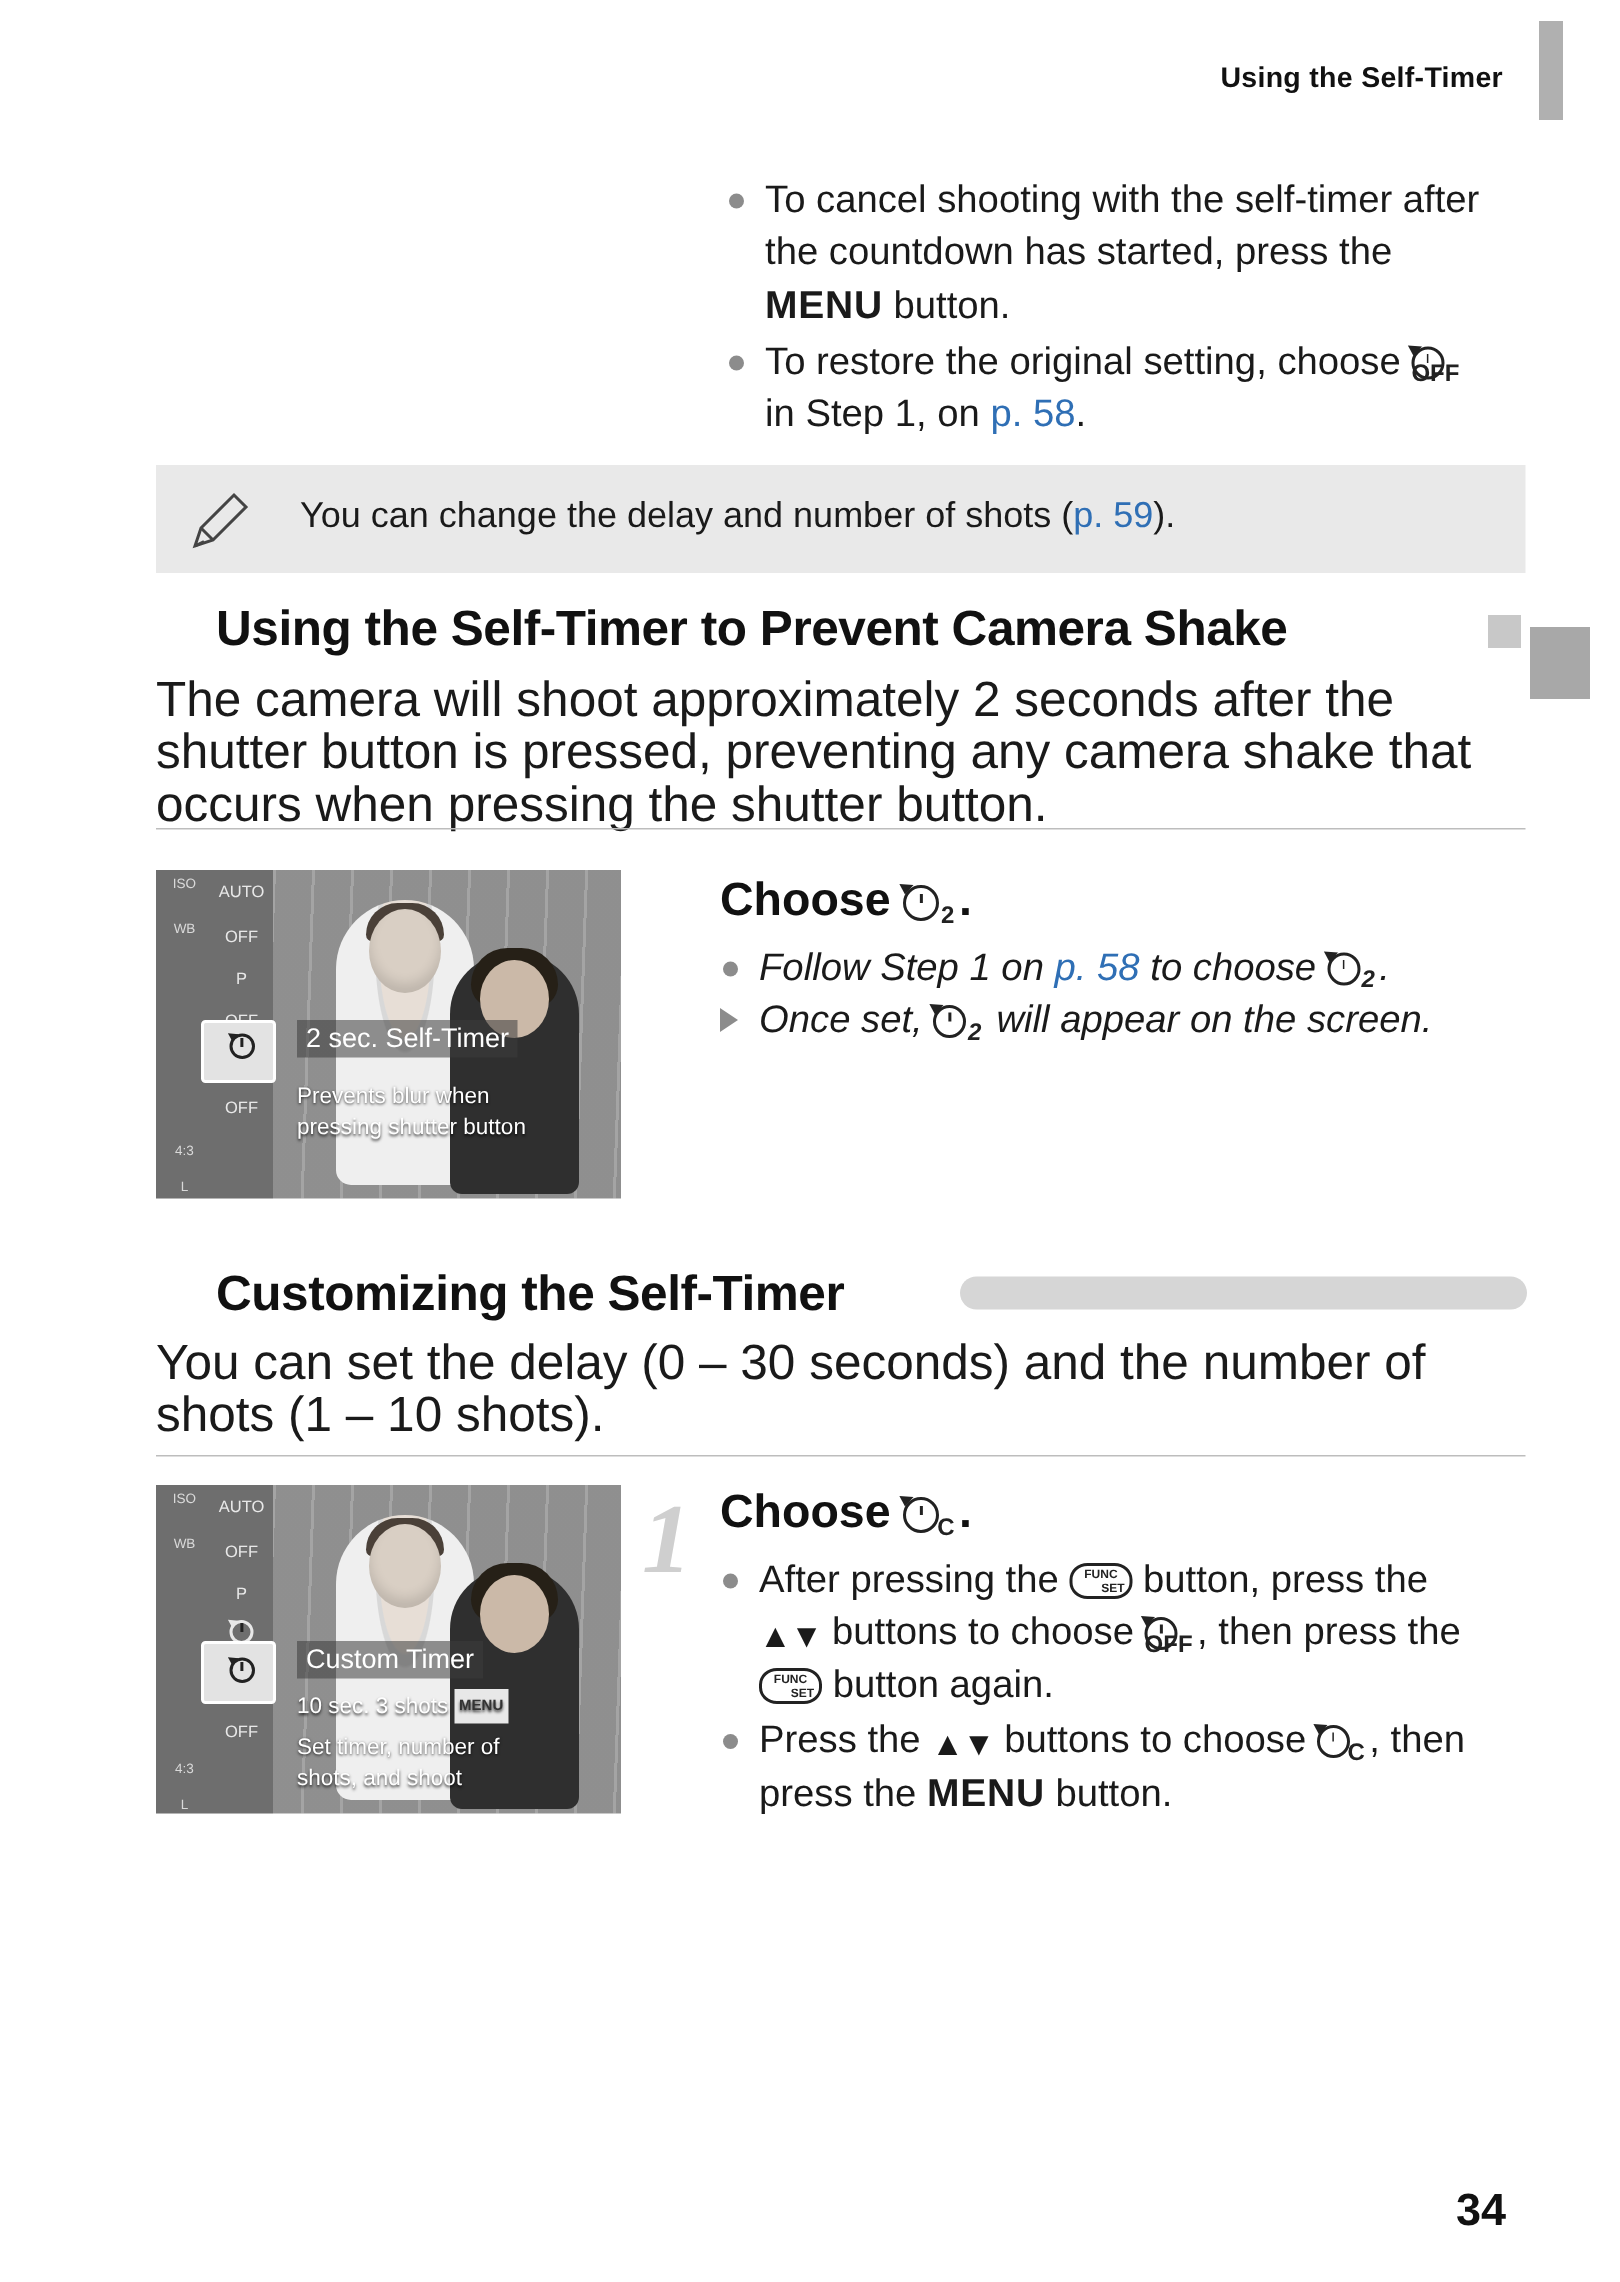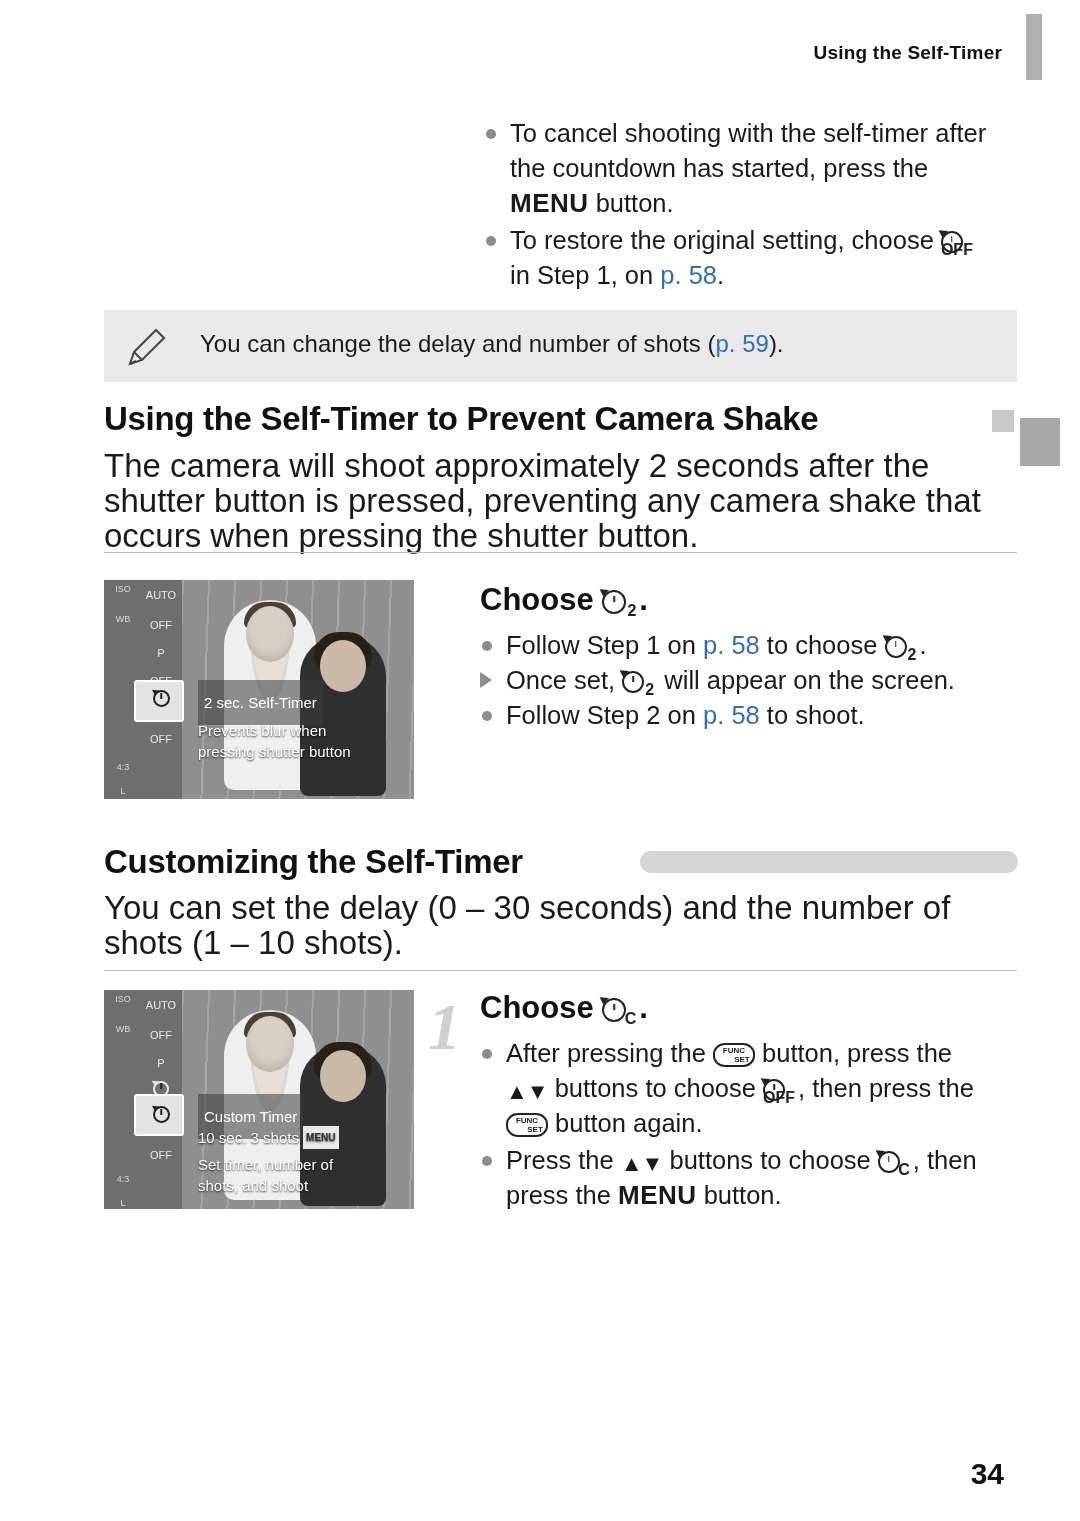--- a/index.html
+++ b/index.html
@@ -185,20 +185,21 @@
     height: 42px;
   }
 
   
   .h1 {
     position: absolute;
     font-size: 33px;
     font-weight: bold;
     color: #111;
     letter-spacing: -0.3px;
+    margin-left: 40px;
   }
   .h1-bar {
     position: absolute;
     height: 22px;
     background: #d6d6d6;
     border-radius: 11px;
   }
   .h1-sq {
     position: absolute;
     width: 22px;
@@ -331,22 +332,22 @@
     position: absolute;
     color: #fff;
     font-size: 15px;
     text-shadow: 0 1px 2px rgba(0,0,0,0.8);
     line-height: 21px;
   }
   .shot .tipbox {
     position: absolute;
     background: rgba(60,60,60,0.55);
     color: #fff;
-    font-size: 15px;
-    padding: 14px 6px;
+    font-size: 18px;
+    padding: 2px 6px;
     white-space: nowrap;
   }
   .shot .menu-chip {
     display: inline-block;
     background: #e8e8e8;
     color: #333;
     font-size: 10px;
     font-weight: bold;
     padding: 1px 3px;
     vertical-align: 2px;
@@ -435,34 +436,30 @@
     <span>Prevents blur when</span><br>
     <span>pressing shutter button</span>
   </div>
 </div>
 
 <div class="h2" style="left:480px; top:582px;">
   <span>Choose</span>
   <span class="ic ic-timer with-sub" style="width:24px;height:24px;"><span class="tick"></span><span class="sub">2</span></span>.
 </div>
 
-<ul class="bullet-list" style="left:480px; top:628px; width:545px;">
+<ul class="bullet-list" style="left:480px; top:628px; width:545px;font-style:italic;">
   <li class="bl-item">
     <span class="dot"></span>
     <span>Follow Step 1 on <span class="blue">p. 58</span> to choose
       <span class="ic ic-timer with-sub"><span class="tick"></span><span class="sub">2</span></span>.</span>
   </li>
   <li class="bl-item">
     <span class="arrow"></span>
     <span>Once set,
       <span class="ic ic-timer with-sub"><span class="tick"></span><span class="sub">2</span></span> will appear on the screen.</span>
-  </li>
-  <li class="bl-item">
-    <span class="dot"></span>
-    <span>Follow Step 2 on <span class="blue">p. 58</span> to shoot.</span>
   </li>
 </ul>
 
 <div class="h1" style="left:104px; top:843px;">Customizing the Self-Timer</div>
 <div class="h1-bar" style="left:640px; top:851px; width:378px;"></div>
 
 <div class="body-para" style="left:104px; top:890px; width:915px;">You can set the delay (0 – 30 seconds) and the number of shots (1 – 10 shots).</div>
 
 <div class="hr" style="left:104px; top:970px; width:913px;"></div>
 

